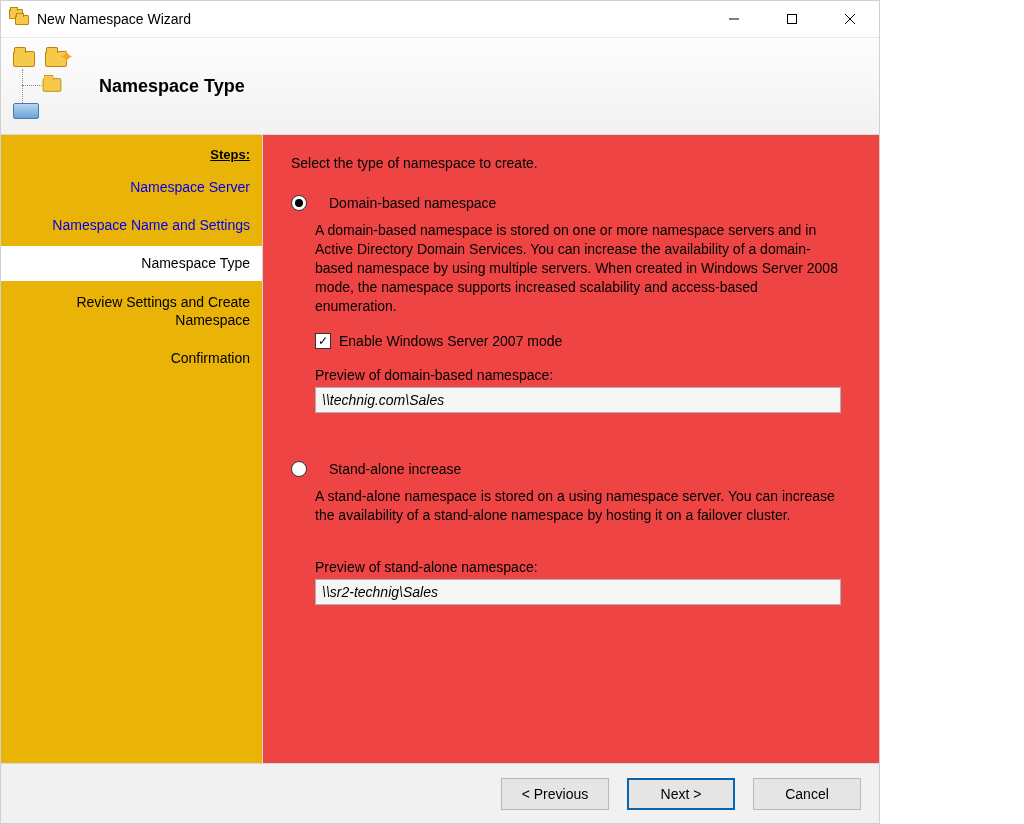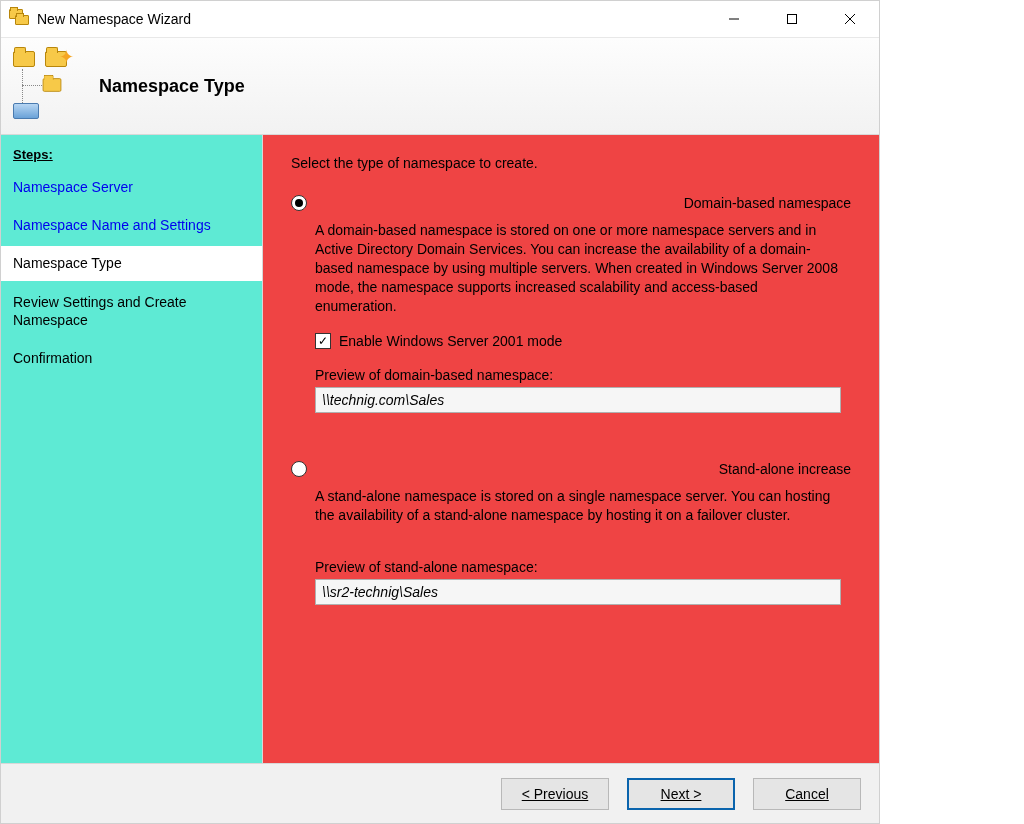--- a/index.html
+++ b/index.html
@@ -70,23 +70,24 @@
     font-weight: bold;
   }
   
   .body {
     flex: 1;
     display: flex;
     min-height: 0;
   }
   .sidebar {
     width: 262px;
-    background: #5eead4;
+    background: #eab308;
     border-right: 1px solid #d8d8d8;
     padding-top: 8px;
+    text-align: right;
   }
   .steps-header {
     font-weight: bold;
     font-size: 13px;
     padding: 4px 12px 8px 12px;
     text-decoration: underline;
   }
   .step {
     padding: 8px 12px;
     font-size: 14px;
@@ -110,23 +111,22 @@
     flex-direction: column;
     overflow: hidden;
   }
   .intro {
     font-size: 14px;
     margin-bottom: 24px;
   }
   .option-row {
     display: flex;
     align-items: center;
-    gap: 8px;
+    gap: 22px;
     margin-bottom: 10px;
-    justify-content: space-between;
   }
   .radio {
     width: 16px; height: 16px;
     border: 1px solid #333;
     border-radius: 50%;
     display: flex;
     align-items: center;
     justify-content: center;
     background: #fff;
   }
@@ -198,21 +198,20 @@
     min-width: 108px;
     height: 32px;
     background: #e5e5e5;
     border: 1px solid #b8b8b8;
     font-size: 14px;
     font-family: inherit;
     display: flex;
     align-items: center;
     justify-content: center;
     cursor: default;
-    text-decoration: underline;
   }
   .btn.default {
     border: 2px solid #0a64ad;
   }
   
   .folder {
     position: absolute;
     width: 22px; height: 16px;
     background: #f7c948;
     border: 1px solid #b8860b;
@@ -302,33 +301,33 @@
       <div class="intro">Select the type of namespace to create.</div>
 
       <div class="option-row">
         <span class="radio selected"></span>
         <span class="option-label">Domain-based namespace</span>
       </div>
       <div class="option-desc">A domain-based namespace is stored on one or more namespace servers and in Active Directory Domain Services. You can increase the availability of a domain-based namespace by using multiple servers. When created in Windows Server 2008 mode, the namespace supports increased scalability and access-based enumeration.</div>
 
       <div class="check-row">
         <span class="checkbox">✓</span>
-        <span class="check-label">Enable Windows Server 2001 mode</span>
+        <span class="check-label">Enable Windows Server 2007 mode</span>
       </div>
 
       <div class="field-label">Preview of domain-based namespace:</div>
       <input class="text-field" readonly="" value="\\technig.com\Sales" style="">
 
       <div class="spacer-lg"></div>
 
       <div class="option-row">
         <span class="radio"></span>
         <span class="option-label">Stand-alone increase</span>
       </div>
-      <div class="option-desc" style="margin-bottom:34px;">A stand-alone namespace is stored on a single namespace server. You can hosting the availability of a stand-alone namespace by hosting it on a failover cluster.</div>
+      <div class="option-desc" style="margin-bottom:34px;">A stand-alone namespace is stored on a using namespace server. You can increase the availability of a stand-alone namespace by hosting it on a failover cluster.</div>
 
       <div class="field-label">Preview of stand-alone namespace:</div>
       <input class="text-field" readonly="" value="\\sr2-technig\Sales" style="">
 
       <div style="flex:1"></div>
     </div>
   </div>
 
   <div class="footer">
     <div class="btn">&lt; Previous</div>

